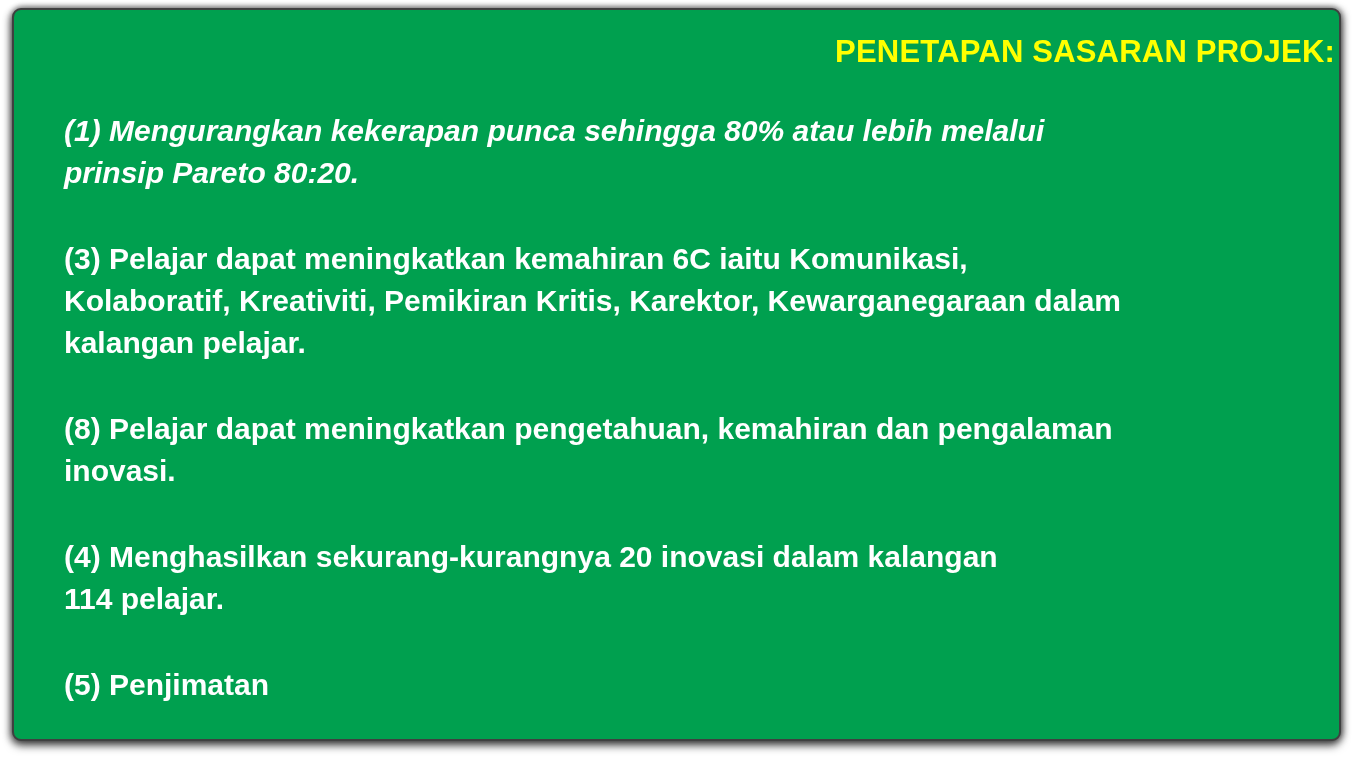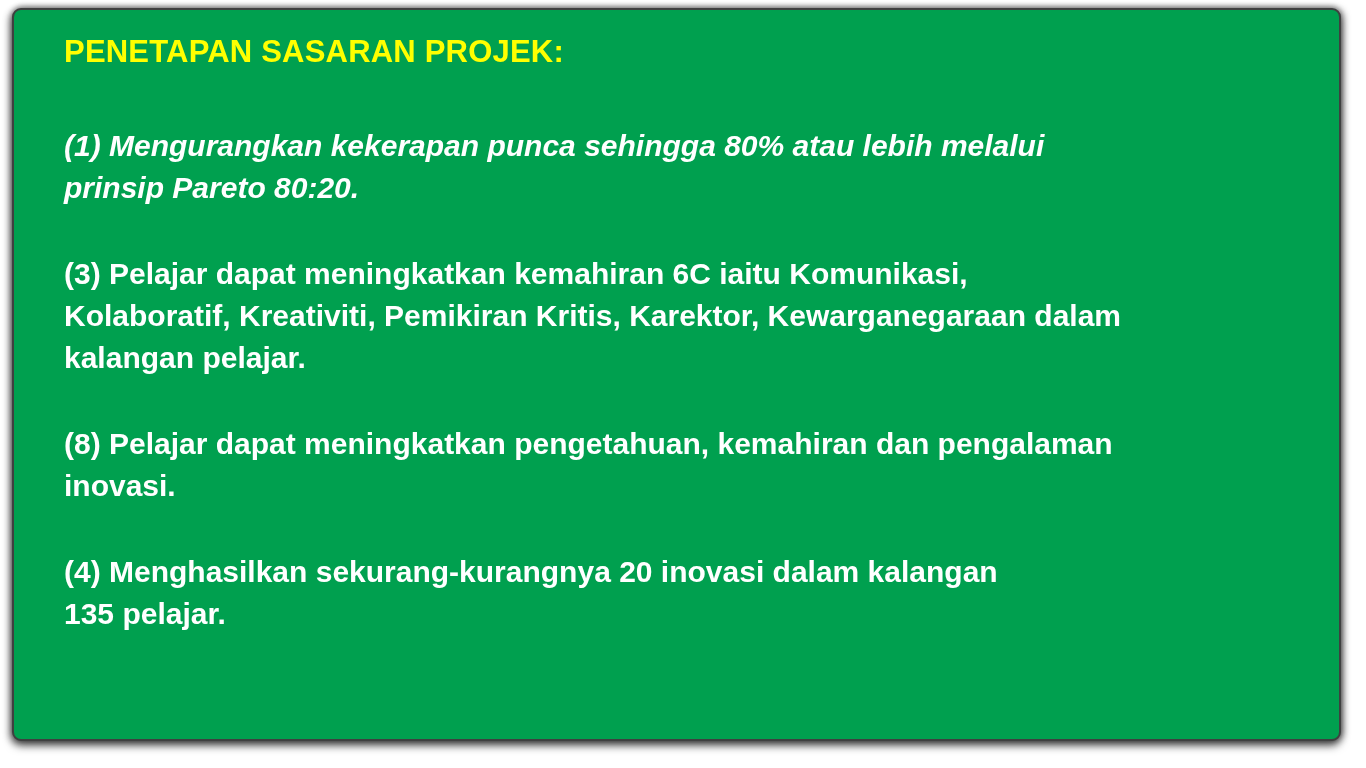--- a/index.html
+++ b/index.html
@@ -22,22 +22,23 @@
     box-shadow: 0 5px 9px rgba(0,0,0,0.55), 3px 0 7px rgba(0,0,0,0.35), -3px 2px 7px rgba(0,0,0,0.30), 0 -2px 5px rgba(0,0,0,0.25);
     padding: 21px 4px 0 50px;
     overflow: hidden;
   }
   .slide-title {
     color: #FFFF00;
     font-size: 31px;
     font-weight: bold;
     line-height: 42px;
     letter-spacing: 0.2px;
-    margin-bottom: 52px;
+    margin-bottom: 37px;
     white-space: pre;
+    text-align: right;
   }
   .goal-paragraph {
     color: #FFFFFF;
     font-size: 30px;
     font-weight: bold;
     line-height: 42px;
     letter-spacing: 0px;
     margin-bottom: 44px;
     white-space: pre;
   }
@@ -52,15 +53,16 @@
 prinsip Pareto 80:20.</div>
 
   <div class="goal-paragraph" style="color: rgb(255, 255, 255);">(3) Pelajar dapat meningkatkan kemahiran 6C iaitu Komunikasi,
 Kolaboratif, Kreativiti, Pemikiran Kritis, Karektor, Kewarganegaraan dalam
 kalangan pelajar.</div>
 
   <div class="goal-paragraph" style="color: rgb(255, 255, 255);">(8) Pelajar dapat meningkatkan pengetahuan, kemahiran dan pengalaman
 inovasi.</div>
 
   <div class="goal-paragraph" style="color: rgb(255, 255, 255);">(4) Menghasilkan sekurang-kurangnya 20 inovasi dalam kalangan
-135 pelajar.</div>
+114 pelajar.</div>
 
+  <div class="goal-paragraph" style="color: rgb(255, 255, 255);">(5) Penjimatan</div>
 </div>
 
 </body></html>

